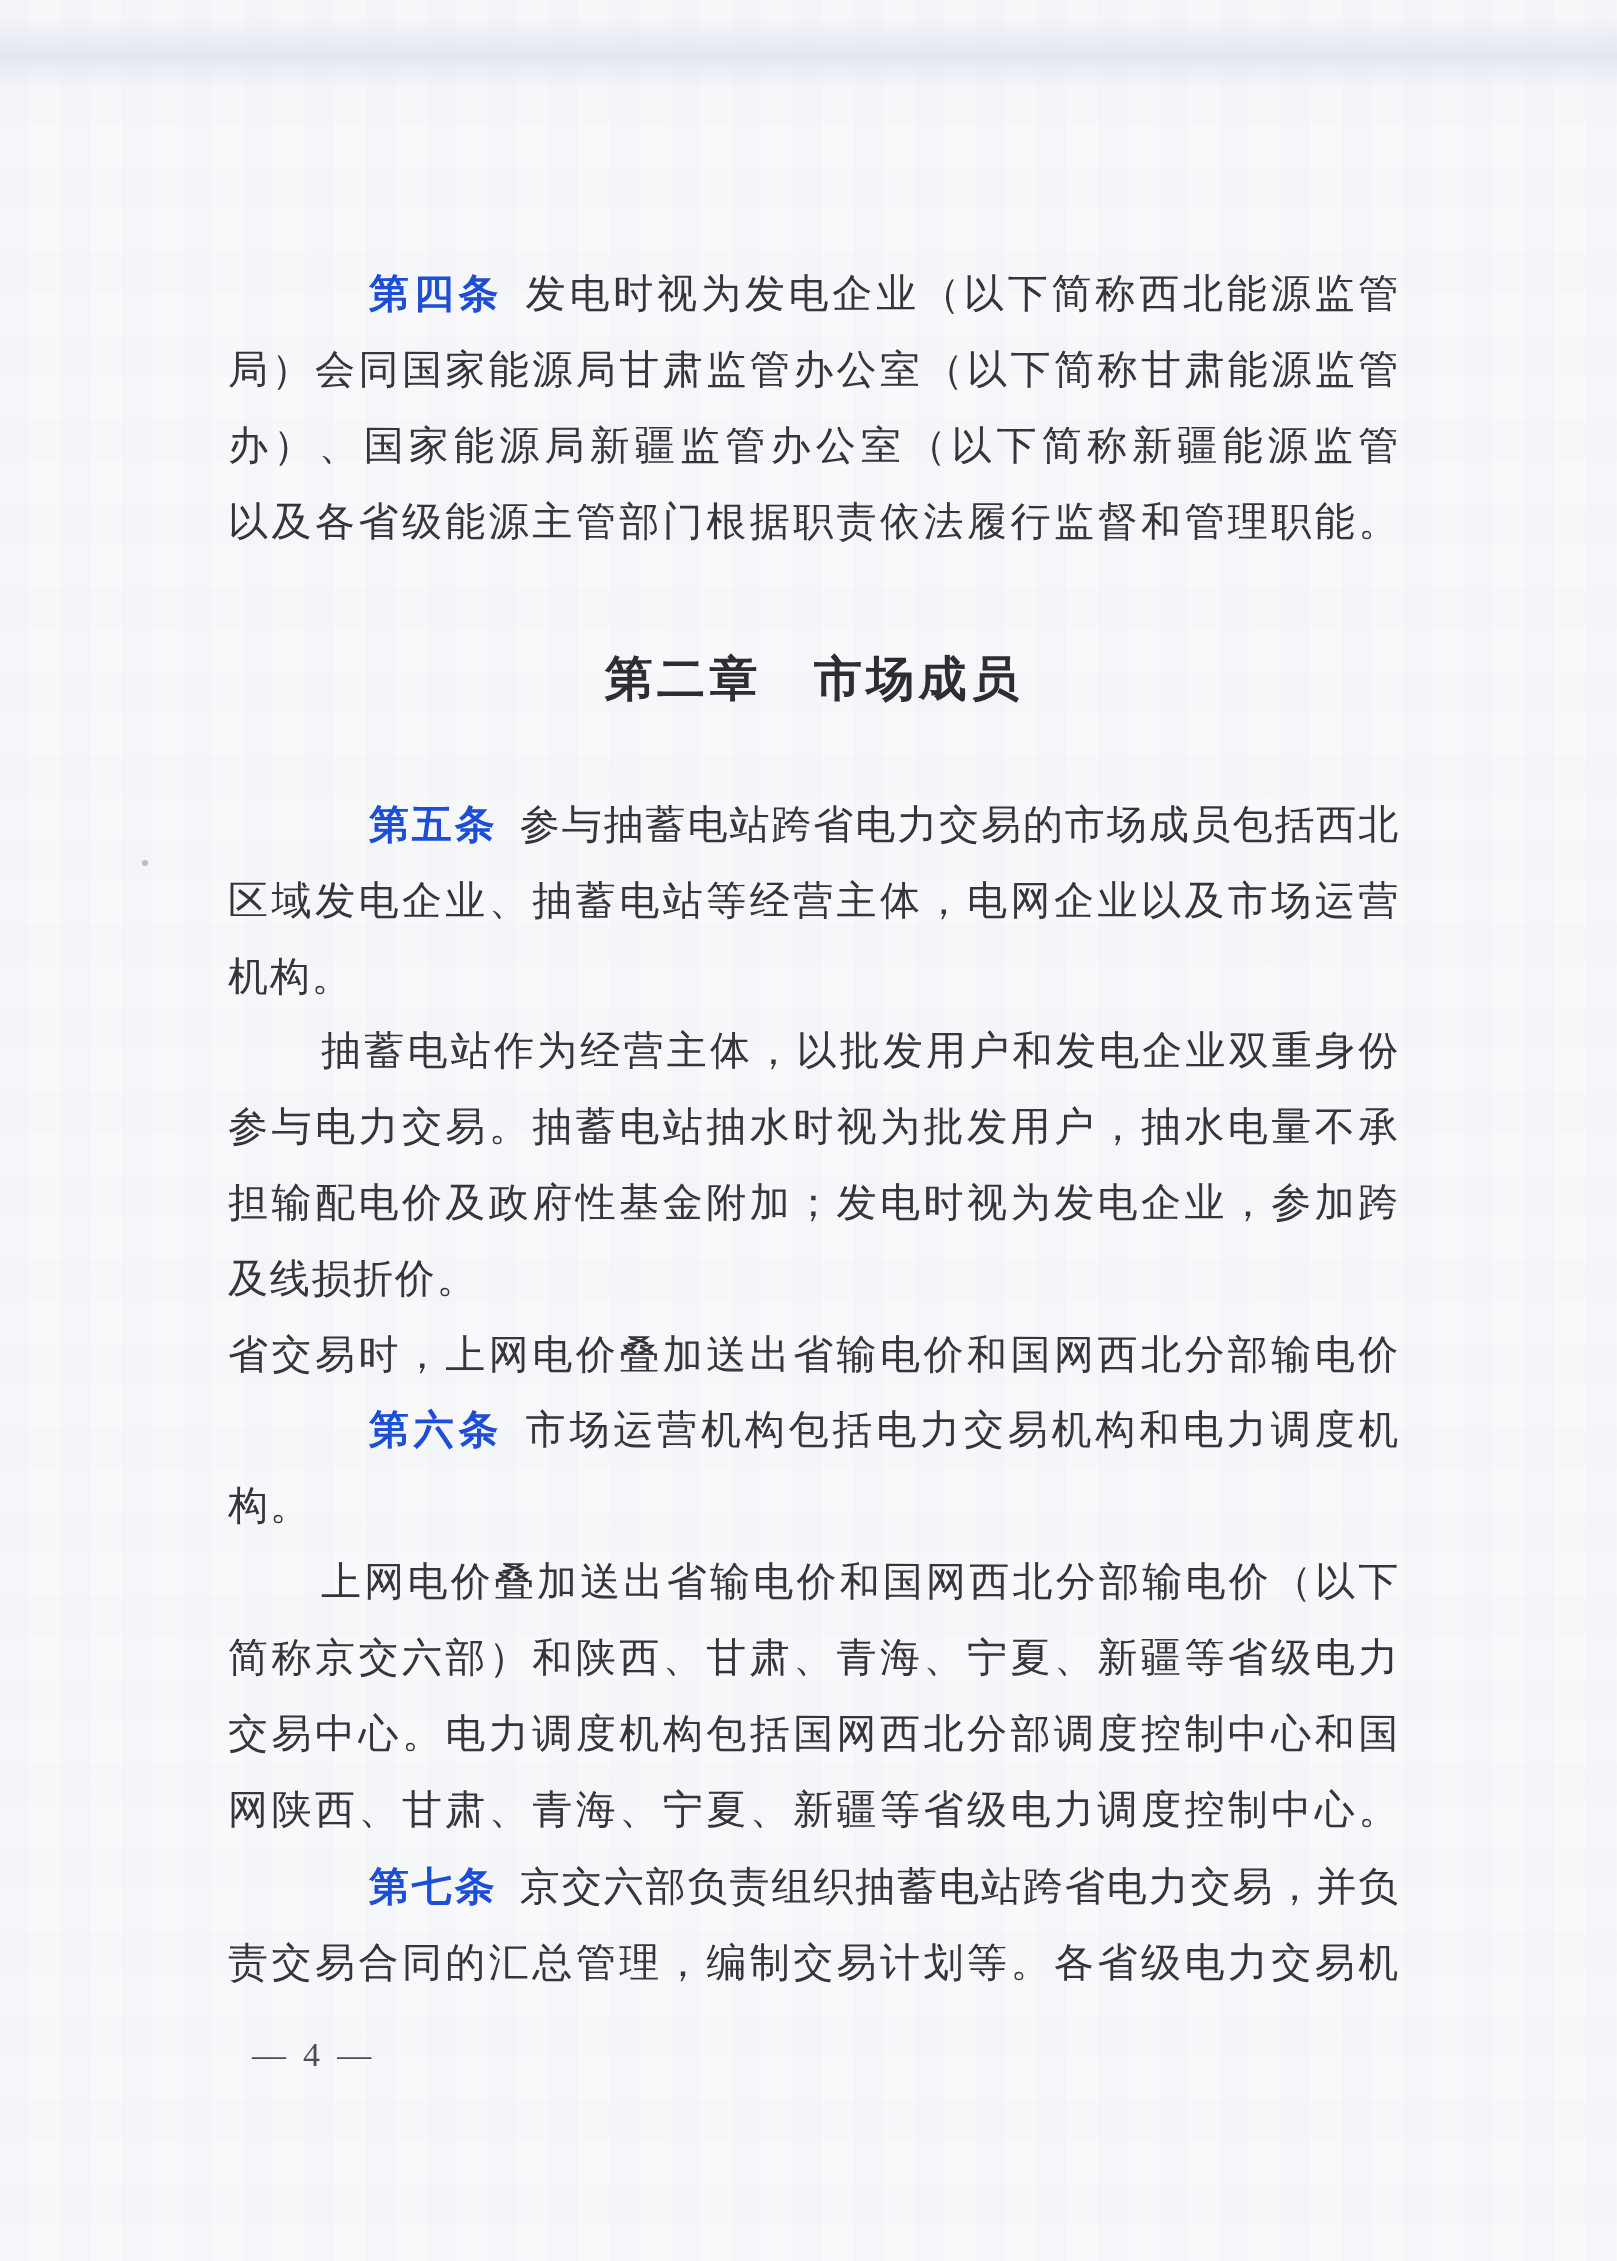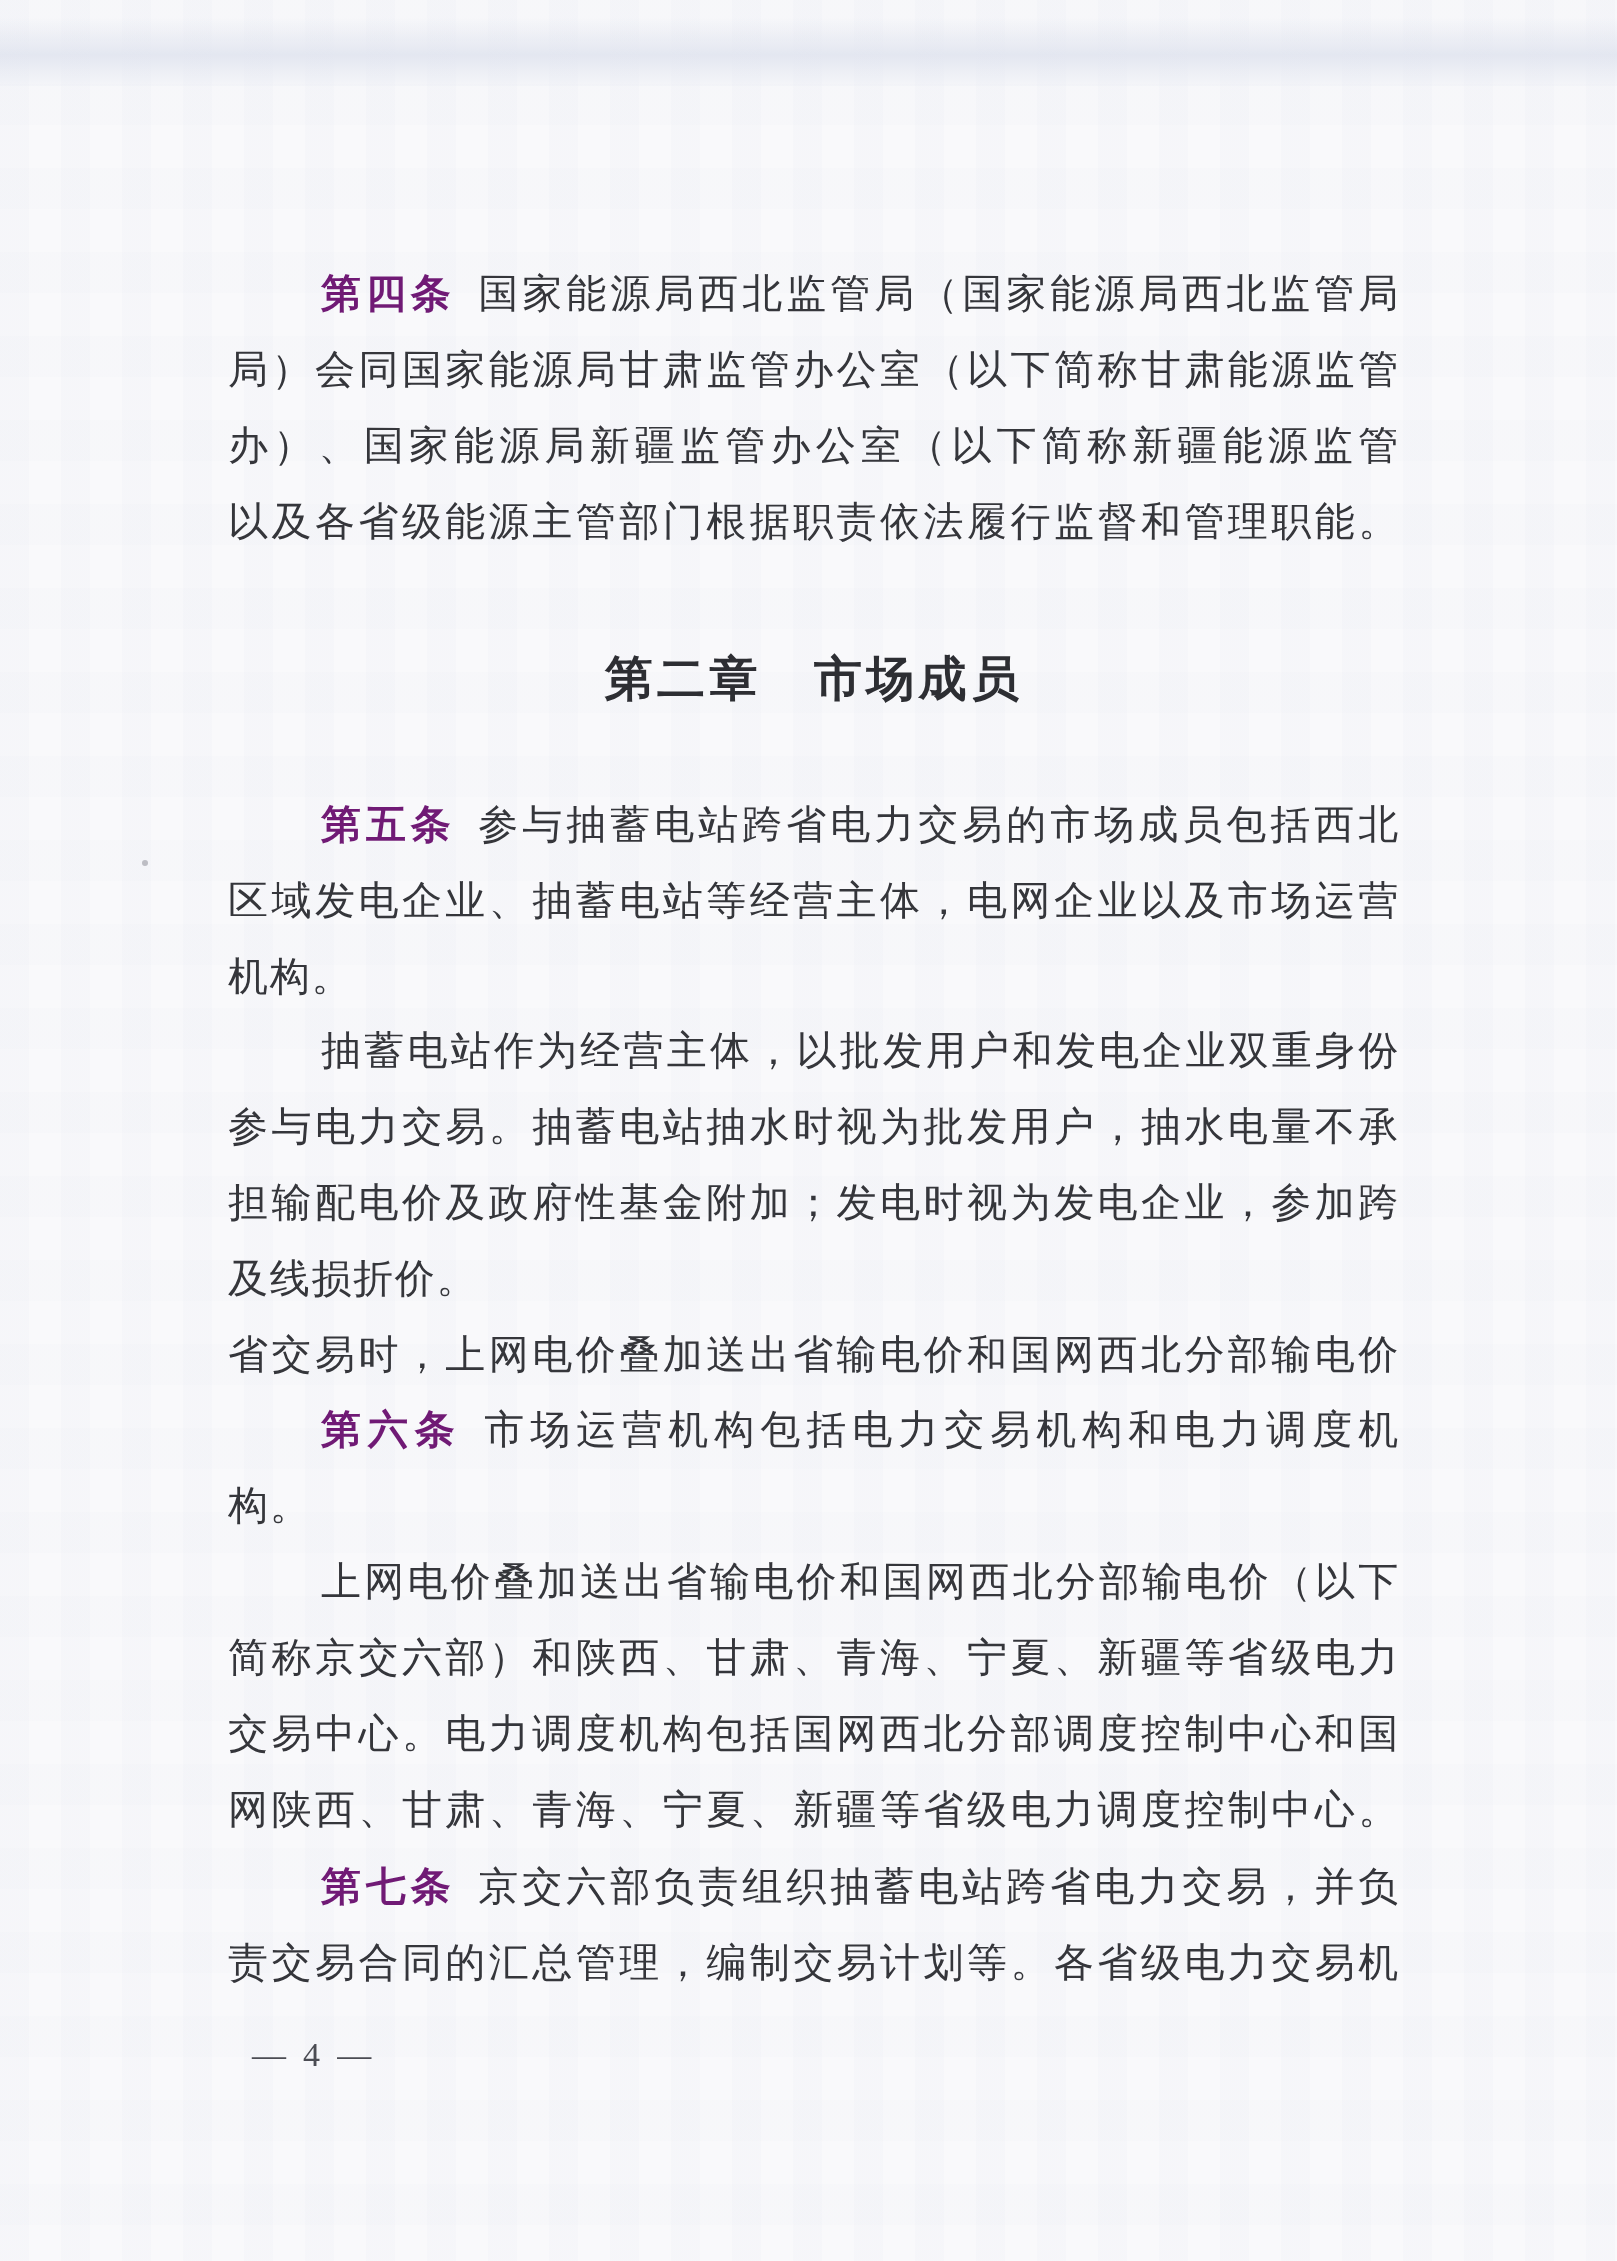--- a/index.html
+++ b/index.html
@@ -29,42 +29,42 @@
     border-radius:50%;background:#85868f;opacity:.5;
   }
   .textblock{
     position:absolute;left:228px;width:1172px;
     font-size:40px;line-height:76px;letter-spacing:1.7px;
   }
   .line{height:76px;overflow:hidden;}
   .fill{text-align:justify;text-align-last:justify;}
   .end{text-align:center;text-align-last:left;}
   .indent{text-indent:93px;}
-  .label{font-weight:700;color:#701a75;margin-right:22.4px;letter-spacing:2.6px;}
+  .label{font-weight:700;color:#1d4ed8;margin-right:22.4px;letter-spacing:2.6px;margin-left:48px;}
   .chapter{
     position:absolute;left:228px;top:641px;width:1172px;
     text-align:center;font-size:48px;font-weight:700;
     line-height:76px;letter-spacing:4.3px;color:#2d2e33;
   }
   .footer{
     position:absolute;left:252px;top:2036px;
     font-size:34px;letter-spacing:4.3px;color:#4b4c53;line-height:38px;
   }
 </style>
 </head>
 <body>
 
 <div class="page">
 
   <div class="scan-band"></div>
   <div class="noise"></div>
   <div class="speck"></div>
 
   <section class="textblock" style="top:256px">
-    <div class="line fill indent"><span class="label">第四条</span><span>国家能源局西北监管局（国家能源局西北监管局</span></div>
+    <div class="line fill indent"><span class="label">第四条</span><span>发电时视为发电企业（以下简称西北能源监管</span></div>
     <div class="line fill">局）会同国家能源局甘肃监管办公室（以下简称甘肃能源监管</div>
     <div class="line fill">办）、国家能源局新疆监管办公室（以下简称新疆能源监管办），</div>
     <div class="line fill">以及各省级能源主管部门根据职责依法履行监督和管理职能。</div>
   </section>
 
   <div class="chapter">第二章　市场成员</div>
 
   <section class="textblock" style="top:787px">
     <div class="line fill indent"><span class="label">第五条</span><span>参与抽蓄电站跨省电力交易的市场成员包括西北</span></div>
     <div class="line fill">区域发电企业、抽蓄电站等经营主体，电网企业以及市场运营</div>

